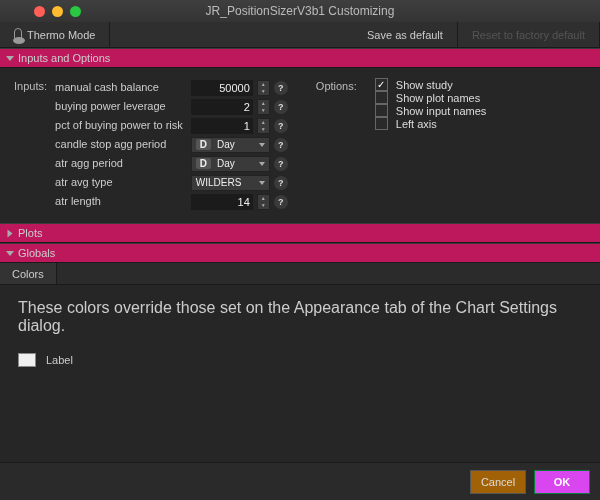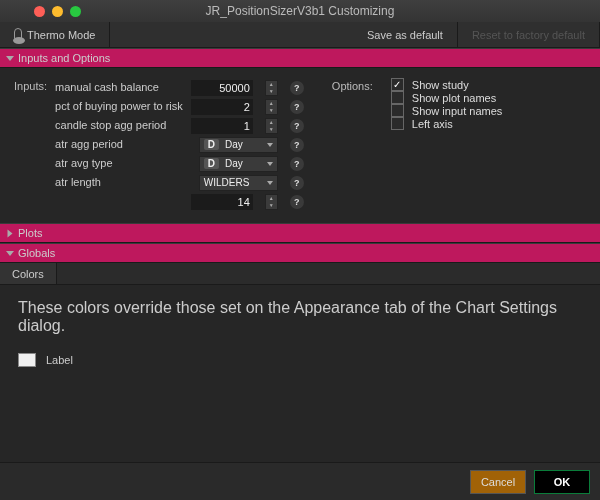--- a/index.html
+++ b/index.html
@@ -23,21 +23,21 @@
   .section-hdr { background: #be185d; border-top: 1px solid #3a3a3a; border-bottom: 1px solid #1a1a1a; height: 20px; display: flex; align-items: center; padding-left: 6px; cursor: pointer; color: #ccc; gap: 4px; }
   .section-hdr.closed .chev { transform: rotate(-90deg); }
   .chev { width: 0; height: 0; border-left: 4px solid transparent; border-right: 4px solid transparent; border-top: 5px solid #aaa; display:inline-block; }
   .chev.right { transform: rotate(-90deg); }
   
   .inputs-body { background: #262626; padding: 10px 14px 12px 14px; display: flex; gap: 8px; }
   .lbl-col { color: #bbb; padding-top: 2px; }
   .param-names { display: flex; flex-direction: column; }
   .param-names div { height: 19px; line-height: 19px; color: #ccc; white-space: nowrap; }
   .param-vals { display: flex; flex-direction: column; }
-  .vrow { height: 19px; display: flex; align-items: center; gap: 12px; justify-content: flex-end; }
+  .vrow { height: 19px; display: flex; align-items: center; gap: 4px; justify-content: flex-end; }
   .numfield { background: #1b1b1b; color: #eee; width: 62px; height: 16px; text-align: right; padding-right: 3px; border: none; font-size: 11px; }
   .spin { width: 13px; height: 16px; background: #3b3b3b; display: flex; flex-direction: column; border:1px solid #222;}
   .spin div{flex:1; font-size:5px; text-align:center; color:#aaa; line-height:6px;}
   .help { width: 14px; height: 14px; border-radius: 50%; background: #3a3a3a; color:#ddd; text-align:center; line-height:14px; font-size:9px; font-weight:bold; cursor:pointer;}
   .ddwn { background: #3a3a3a; height:16px; display:flex; align-items:center; color:#eee; font-size:10px; padding:0 4px; gap:6px; cursor:pointer; border:1px solid #222;}
   .ddwn .dd-chev{ margin-left:auto; width:0;height:0;border-left:3px solid transparent;border-right:3px solid transparent;border-top:4px solid #aaa;}
   .dd-badge{background:#555;padding:0 4px;border-radius:2px;font-weight:bold;}
   
   .opts-col { margin-left: 20px; }
   .opts-list { margin-left: 10px; display:flex; flex-direction:column; margin-top:0px;}
@@ -48,21 +48,21 @@
   .tabbar { background:#2b2b2b; height:22px; display:flex; border-bottom:1px solid #1a1a1a;}
   .tab { padding:0 12px; display:flex; align-items:center; background:#333; border-right:1px solid #1a1a1a; cursor:pointer; color:#ccc;}
   
   .globals-body { background:#262626; padding:14px 18px; flex:1;}
   .globals-body p{ color:#ccc; margin-bottom:18px; font-size:16px;}
   .swatch-row{display:flex; align-items:center; gap:10px;}
   .swatch{width:18px;height:14px;background:#f0f0f0;border:1px solid #888;cursor:pointer;}
   
   .footer{background:#2a2a2a;border-top:1px solid #1a1a1a;height:38px;display:flex;align-items:center;justify-content:flex-end;padding-right:10px;gap:8px;}
   .btn{min-width:56px;height:24px;border:1px solid #555;background:#a16207;color:#ddd;font-size:11px;cursor:pointer;}
-  .btn.ok{background:#000000;border-color:#0a7d3a;color:#fff;font-weight:bold;}
+  .btn.ok{background:#d946ef;border-color:#0a7d3a;color:#fff;font-weight:bold;}
 </style>
 </head>
 <body>
 
 <div class="titlebar">
   <div class="traffic">
     <div class="dot red"></div>
     <div class="dot yel"></div>
     <div class="dot grn"></div>
   </div>
@@ -85,20 +85,21 @@
 
 <div class="section-hdr">
   <span class="chev"></span>
   <span>Inputs and Options</span>
 </div>
 
 <div class="inputs-body">
   <div class="lbl-col">Inputs:</div>
   <div class="param-names" id="param-names">
       <div>manual cash balance</div>
+      <div>buying power leverage</div>
       <div>pct of buying power to risk</div>
       <div>candle stop agg period</div>
       <div>atr agg period</div>
       <div>atr avg type</div>
       <div>atr length</div>
     </div>
   <div class="param-vals" id="param-vals">
       <div class="vrow">
         <input class="numfield" value="50000" style="">
         <div class="spin">

